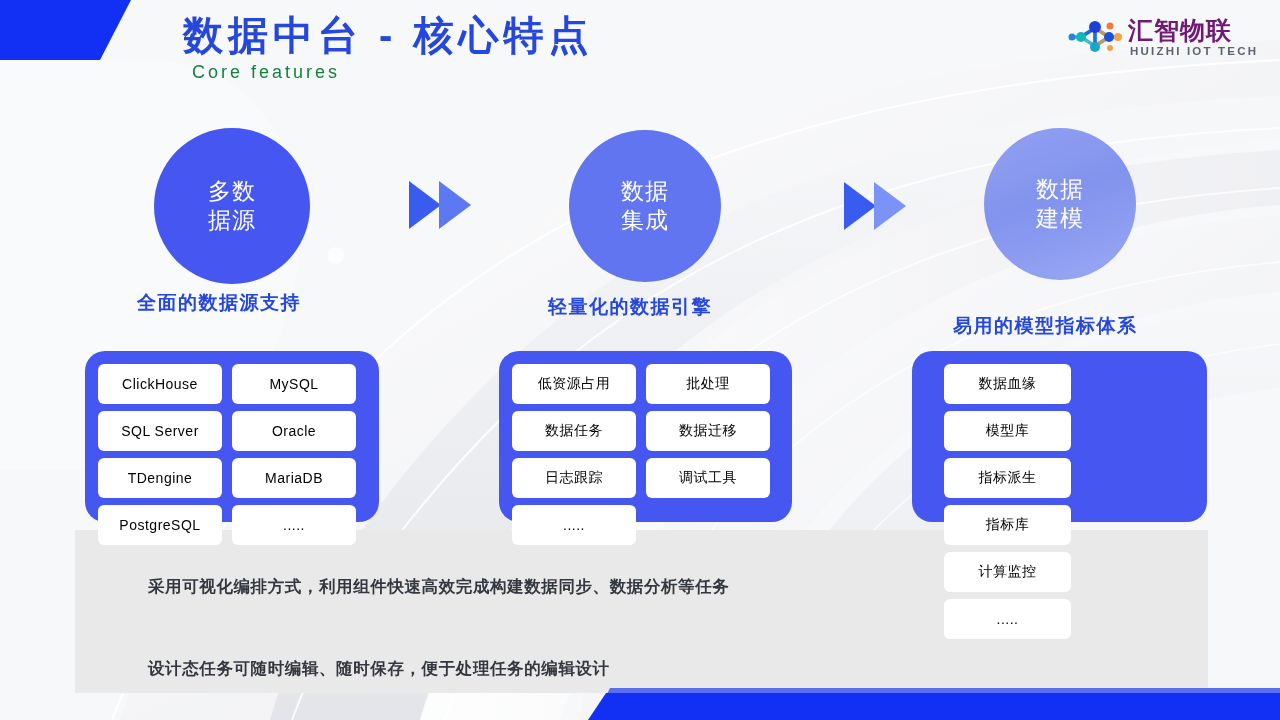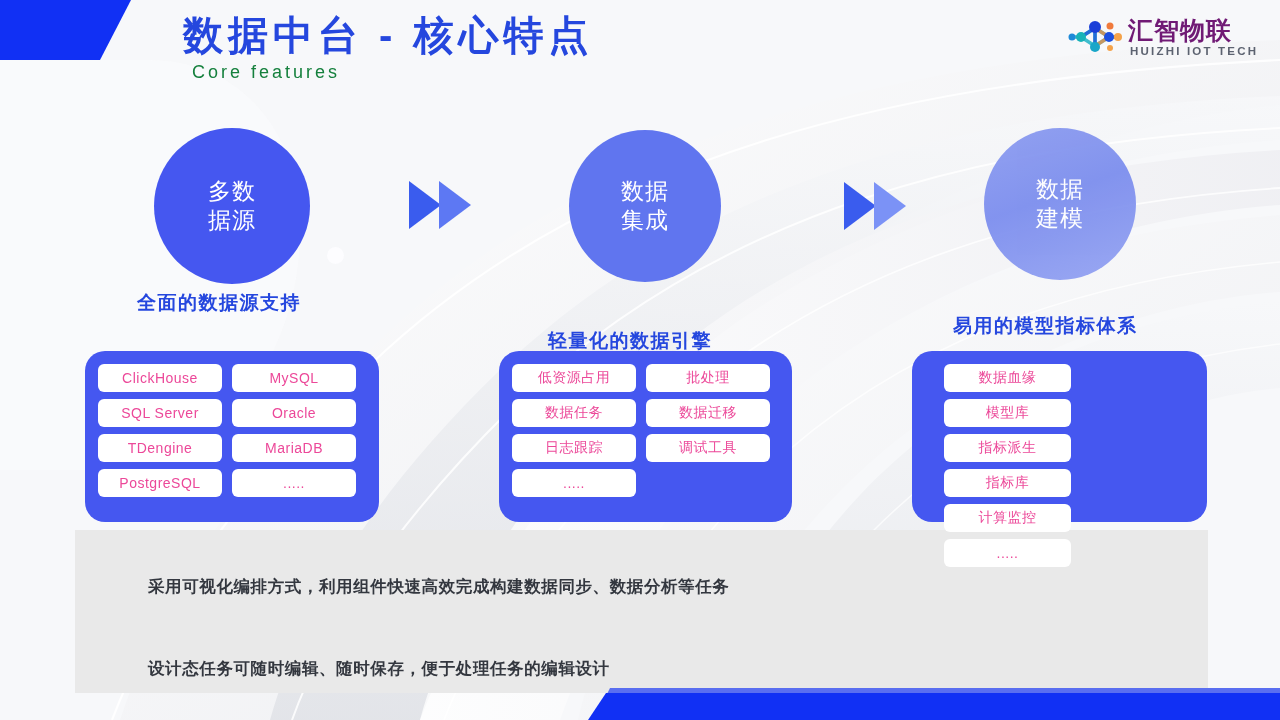--- a/index.html
+++ b/index.html
@@ -69,21 +69,21 @@
   .c2 { left:569px; top:130px; width:152px; height:152px; background:#6075ef; }
   .c3 { left:984px; top:128px; width:152px; height:152px;
         background:linear-gradient(160deg,#8b9bf0 0%,#7a8cee 45%,#93a2f2 100%);
         opacity:.93; }
 
   .stage-label {
     position:absolute; font-size:19px; font-weight:bold; color:#2547de;
     letter-spacing:1.5px; white-space:nowrap; z-index:4;
   }
   .l1 { left:137px; top:290px; }
-  .l2 { left:548px; top:328px; }
+  .l2 { left:548px; top:294px; }
   .l3 { left:953px; top:313px; }
 
   .whitedot {
     position:absolute; left:327px; top:247px; width:17px; height:17px;
     border-radius:50%; background:#fdfdff; opacity:.95; z-index:4;
   }
 
   
   .arrows { position:absolute; z-index:4; width:70px; height:56px; }
   .a1 { left:407px; top:177px; }
@@ -93,23 +93,23 @@
   .tagbox {
     position:absolute; background:#4557f0; border-radius:20px; z-index:4;
     padding:13px 13px;
     display:flex; flex-wrap:wrap; align-content:flex-start;
     gap:7px 10px;
   }
   .tagbox.b1 { left:85px; top:351px; width:294px; height:171px; }
   .tagbox.b2 { left:499px; top:351px; width:293px; height:171px;text-align:right; }
   .tagbox.b3 { left:912px; top:351px; width:295px; height:171px;padding-left:32px; }
   .tag {
-    width:124px; height:28px; background:#fff; border-radius:6px;
+    width:124px; height:40px; background:#fff; border-radius:6px;
     display:flex; align-items:center; justify-content:center;
-    font-size:14px; color:#ec4899; white-space:nowrap;
+    font-size:14px; color:#000000; white-space:nowrap;
     letter-spacing:.5px;
   }
   .tagbox.b3 .tag { width:127px; }
 
   
   .panel {
     position:absolute; left:75px; top:530px; width:1133px; height:163px;
     background:#e9e9e9; z-index:2;
   }
   .bullet-row { position:absolute; }

